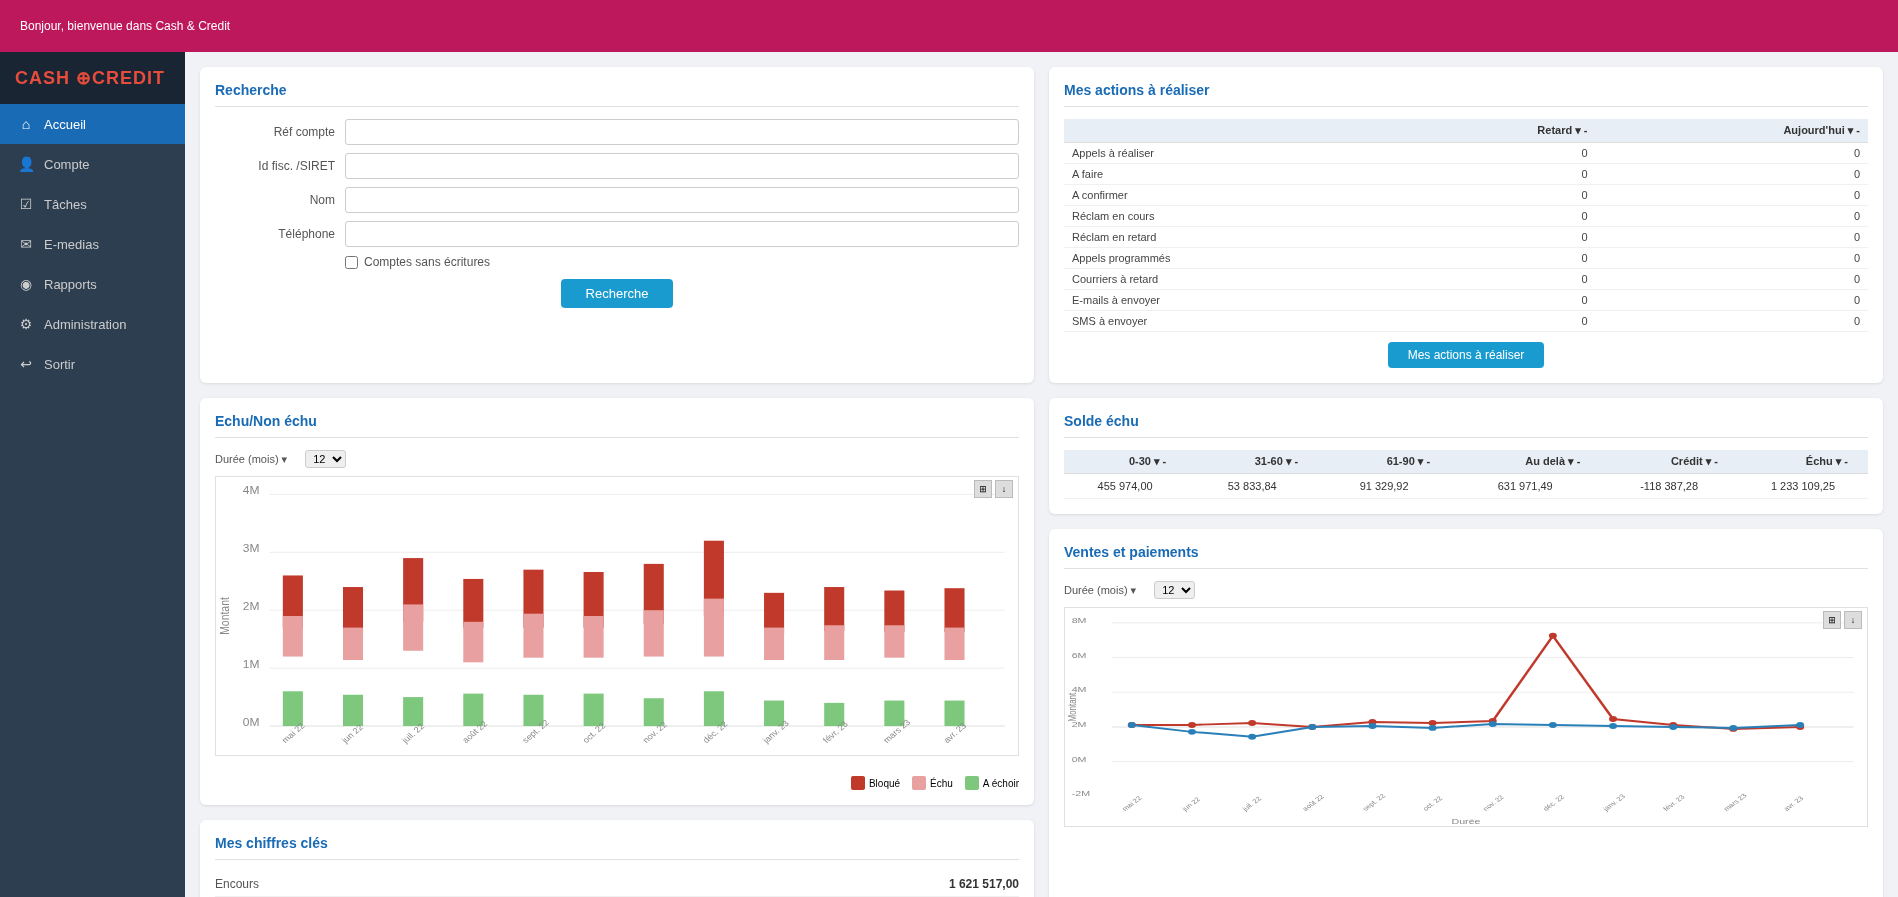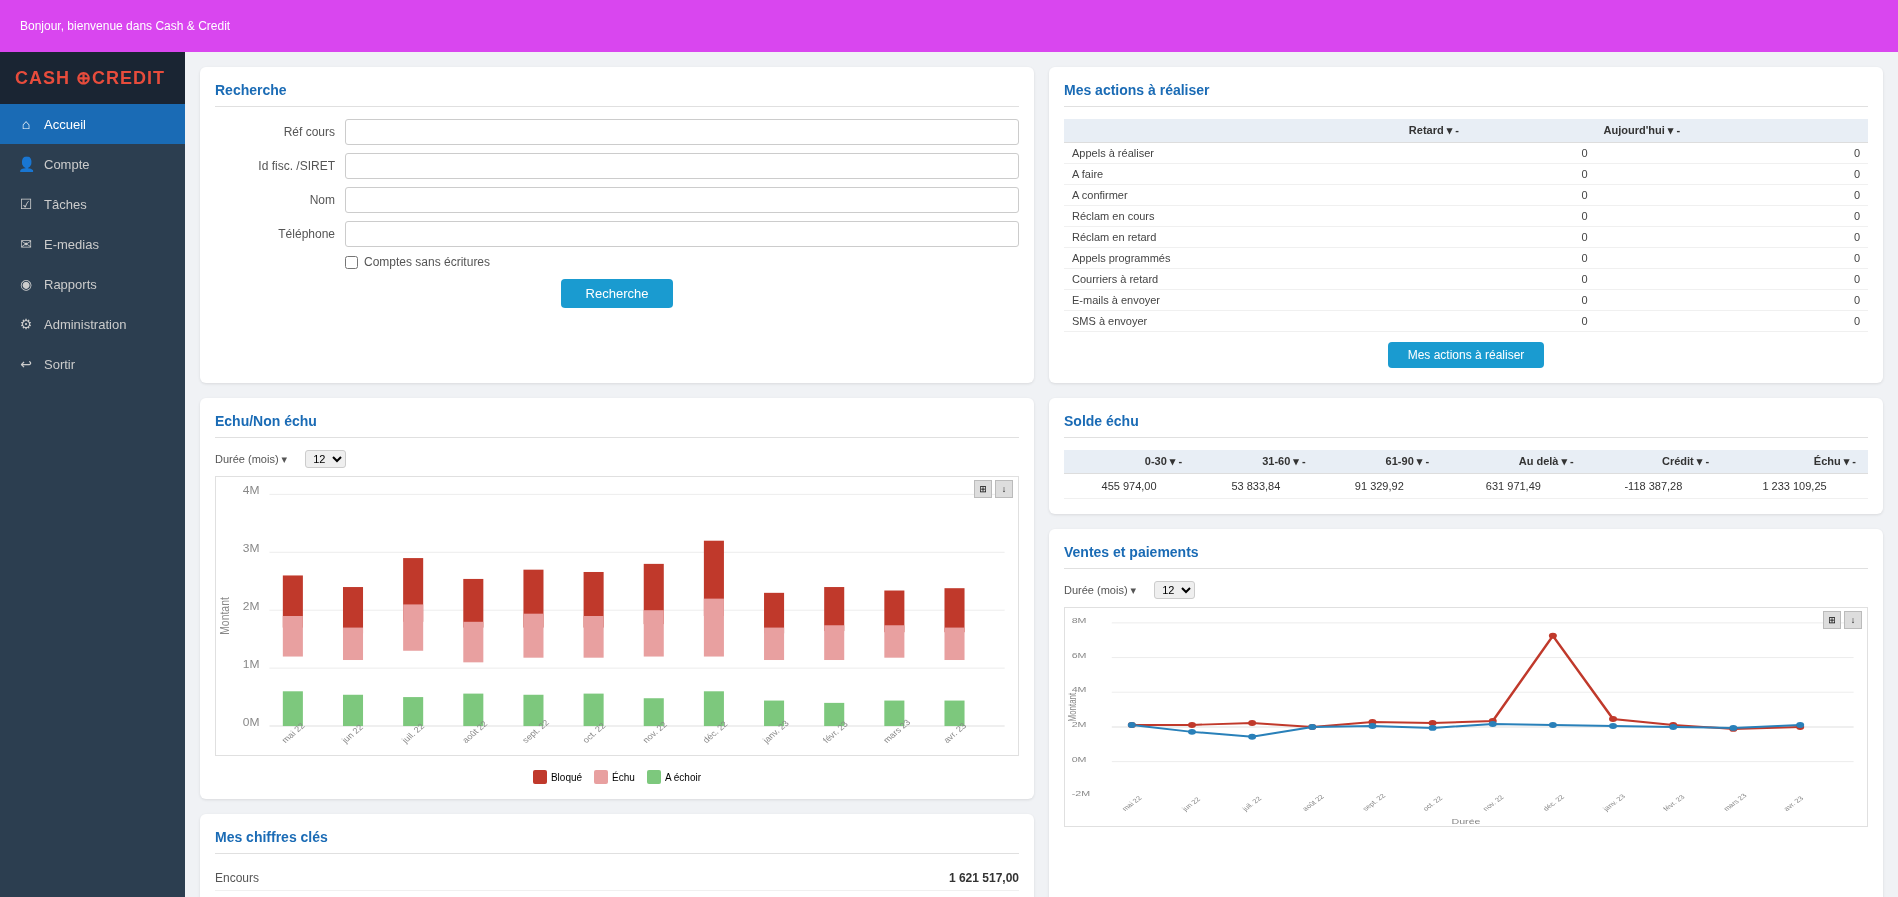--- a/index.html
+++ b/index.html
@@ -1,20 +1,20 @@
 <!DOCTYPE html>
 <html><head>
   <meta charset="utf-8">
   <style>
     * { box-sizing: border-box; margin: 0; padding: 0; }
     body { font-family: Arial, sans-serif; font-size: 12px; background: #f0f2f5; display: flex; flex-direction: column; height: 100vh; overflow: hidden; }
 
     
     #topbar {
-      background: #d946ef;
+      background: #be185d;
       color: white;
       padding: 0 20px;
       height: 52px;
       display: flex;
       align-items: center;
       flex-shrink: 0;
     }
 
     
     #main-layout { display: flex; flex: 1; overflow: hidden; }
@@ -128,21 +128,21 @@
     
     #actions-card { grid-column: 2; grid-row: 1; }
     .actions-table {
       width: 100%;
       border-collapse: collapse;
       font-size: 11px;
     }
     .actions-table th {
       background: #e8eef5;
       padding: 5px 8px;
-      text-align: left;
+      text-align: right;
       color: #333;
       font-weight: bold;
       border-bottom: 1px solid #ddd;
     }
     .actions-table th:first-child { text-align: left; }
     .actions-table td {
       padding: 4px 8px;
       border-bottom: 1px solid #f0f0f0;
       text-align: right;
       color: #444;
@@ -178,34 +178,34 @@
     }
     .chart-area {
       background: white;
       border: 1px solid #e0e0e0;
       position: relative;
       height: 280px;
     }
     .chart-legend {
       display: flex;
       gap: 12px;
-      justify-content: center;
-      margin-top: 14px;
+      justify-content: flex-end;
+      margin-top: 20px;
       font-size: 10px;
     }
     .legend-item { display: flex; align-items: center; gap: 4px; }
     .legend-dot { width: 14px; height: 14px; border-radius: 2px; }
     .solde-table {
       width: 100%;
       border-collapse: collapse;
       font-size: 11px;
     }
     .solde-table th {
       background: #e8eef5;
-      padding: 5px 12px;
+      padding: 5px 20px;
       text-align: right;
       color: #333;
       font-weight: bold;
       border-bottom: 1px solid #ddd;
     }
     .solde-table td {
       padding: 6px 8px;
       text-align: center;
       color: #333;
       border-bottom: 1px solid #f0f0f0;
@@ -275,21 +275,21 @@
       <span class="icon">↩</span>
       <span>Sortir</span>
     </div>
   </div>
 
   <div id="content">
 
     <div class="card" id="recherche-card">
       <div class="card-title">Recherche</div>
       <div class="form-row">
-        <label class="form-label">Réf cours</label>
+        <label class="form-label">Réf compte</label>
         <input class="form-input" type="text" style="">
       </div>
       <div class="form-row">
         <label class="form-label">Id fisc. /SIRET</label>
         <input class="form-input" type="text" style="">
       </div>
       <div class="form-row">
         <label class="form-label">Nom</label>
         <input class="form-input" type="text" style="">
       </div>

